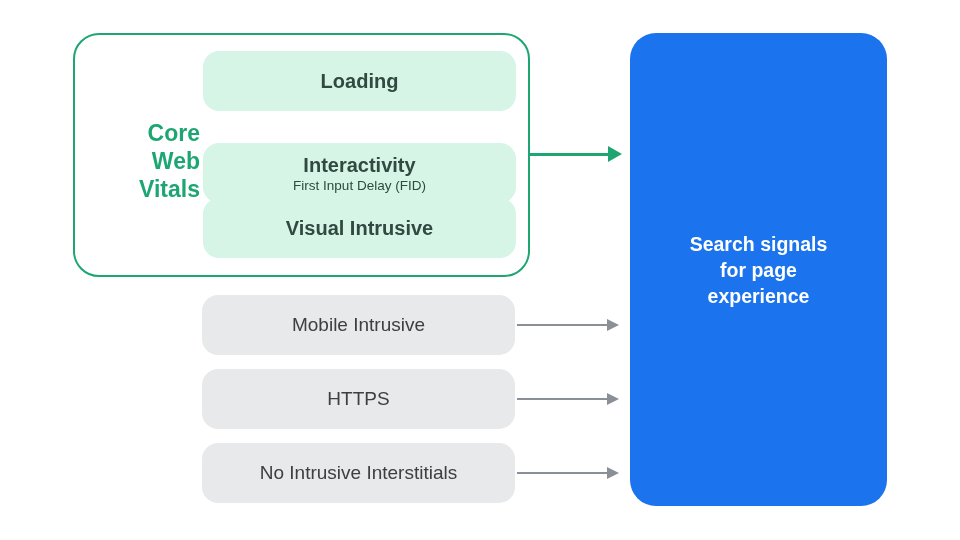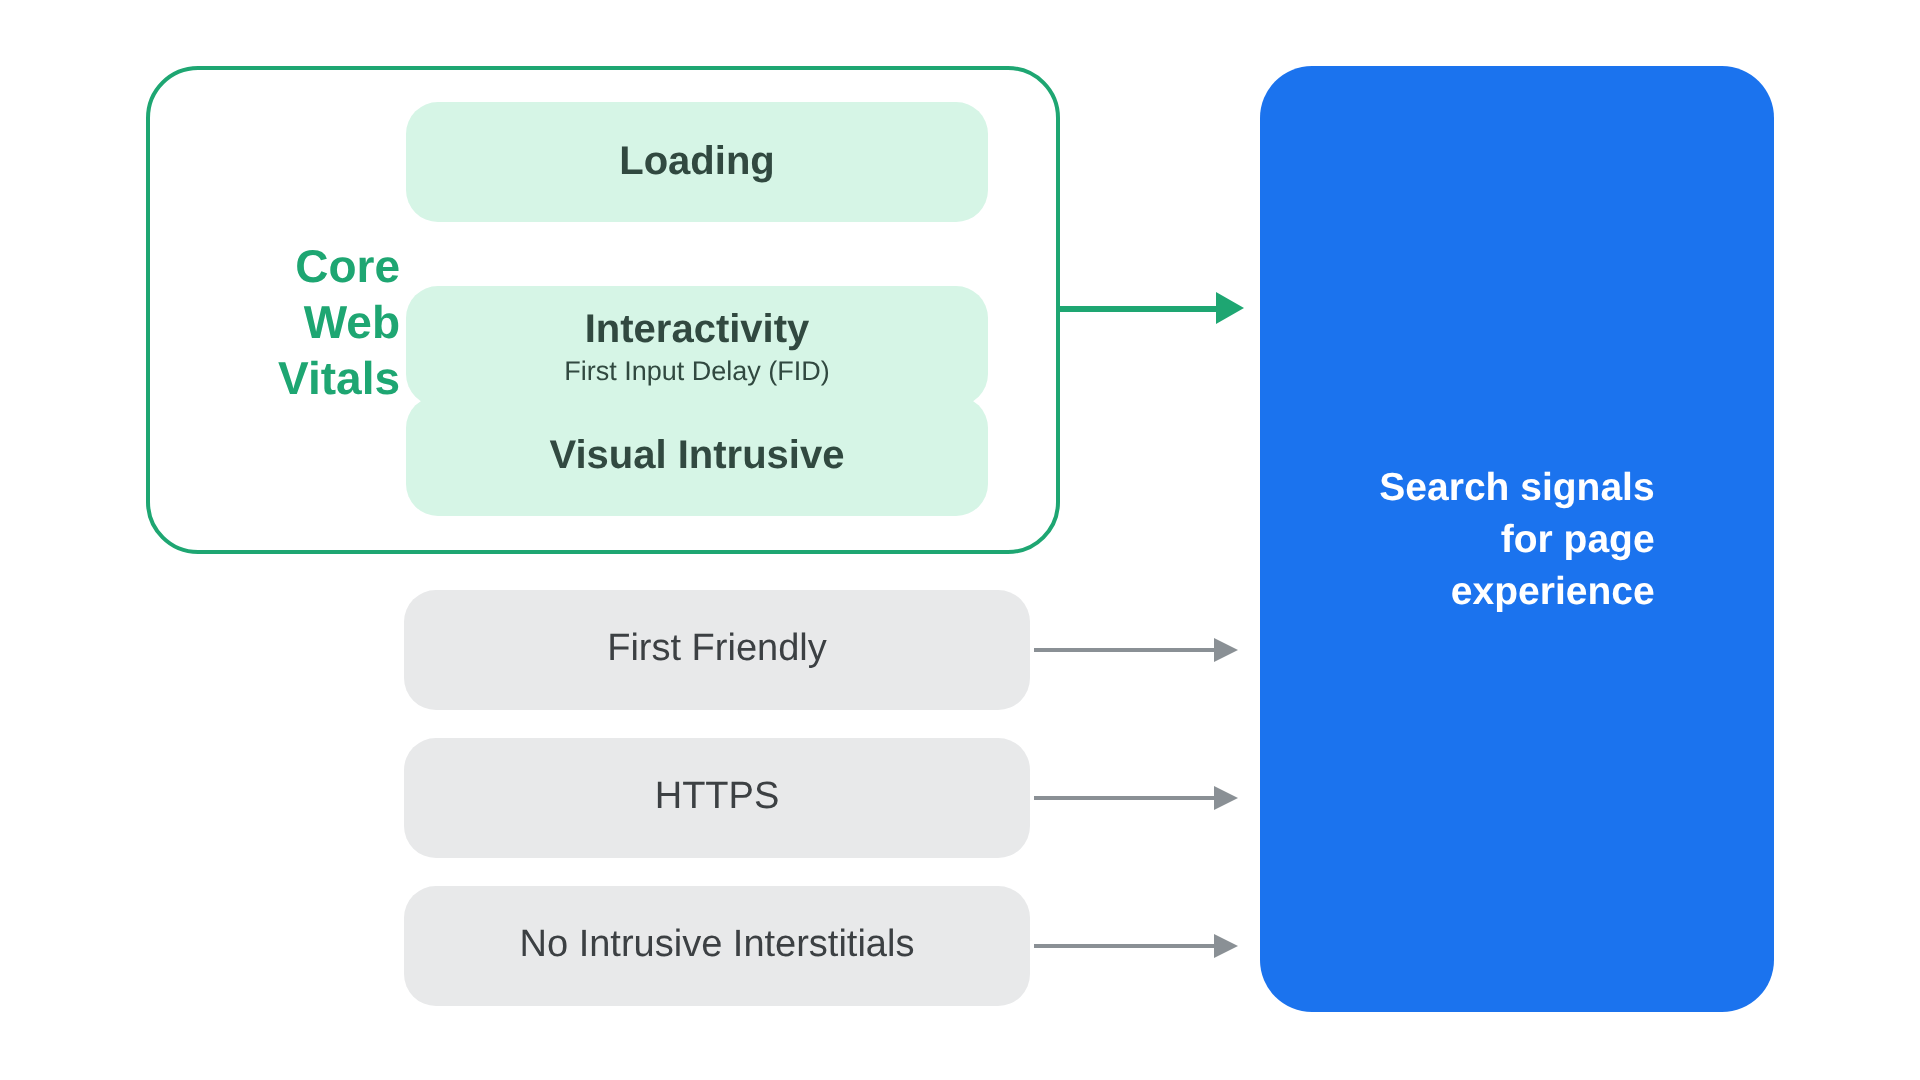--- a/index.html
+++ b/index.html
@@ -11,21 +11,21 @@
   .cwv-group{
     position:absolute;left:73px;top:33px;width:453px;height:240px;
     border:2.5px solid var(--green);border-radius:26px;background:#fff;
   }
   .cwv-label{
     position:absolute;left:5px;top:84px;width:120px;
     color:var(--green);font-size:23px;line-height:28px;font-weight:bold;
     text-align:right;white-space:pre-line;
   }
   .vital-card{
-    position:absolute;left:128px;width:291px;height:60px;
+    position:absolute;left:128px;width:313px;height:60px;
     background:var(--green-light);border-radius:16px;
     display:flex;flex-direction:column;align-items:center;justify-content:center;
     color:var(--green-dark-text);text-align:center;
   }
   .vital-card .title{font-size:20px;line-height:24px;font-weight:bold;}
   .vital-card .subtitle{font-size:13.5px;line-height:17px;font-weight:normal;}
   .vital-1{top:16px}.vital-2{top:108px}.vital-3{top:163px}
   
   .signal-card{
     position:absolute;left:202px;width:313px;height:60px;
@@ -50,21 +50,21 @@
     border-bottom:6px solid transparent;border-left:12px solid var(--gray-arrow);}
   .arrow-g1{top:319px}.arrow-g2{top:393px}.arrow-g3{top:467px}
   
   .result-box{
     position:absolute;left:630px;top:33px;width:257px;height:473px;
     background:var(--blue);border-radius:26px;
     display:flex;align-items:center;justify-content:center;
   }
   .result-label{
     color:#ffffff;font-size:19.5px;line-height:26px;font-weight:bold;
-    text-align:right;white-space:pre-line;
+    text-align:center;white-space:pre-line;
   }
 </style>
 </head>
 <body>
 
 <div class="stage">
 
   <div class="cwv-group">
     <div class="cwv-label">Core
 Web
@@ -83,21 +83,21 @@
       <div class="title">Visual Intrusive</div>
     </div>
   </div>
 
   <div class="arrow arrow-green">
     <div class="line"></div>
     <div class="head"></div>
   </div>
 
   <div class="signal-card signal-1">
-    <span>First Friendly</span>
+    <span>Mobile Intrusive</span>
   </div>
   <div class="signal-card signal-3">
     <span>No Intrusive Interstitials</span>
   </div>
   <div class="signal-card signal-2">
     <span>HTTPS</span>
   </div>
 
   <div class="arrow arrow-gray arrow-g1">
     <div class="line"></div>

